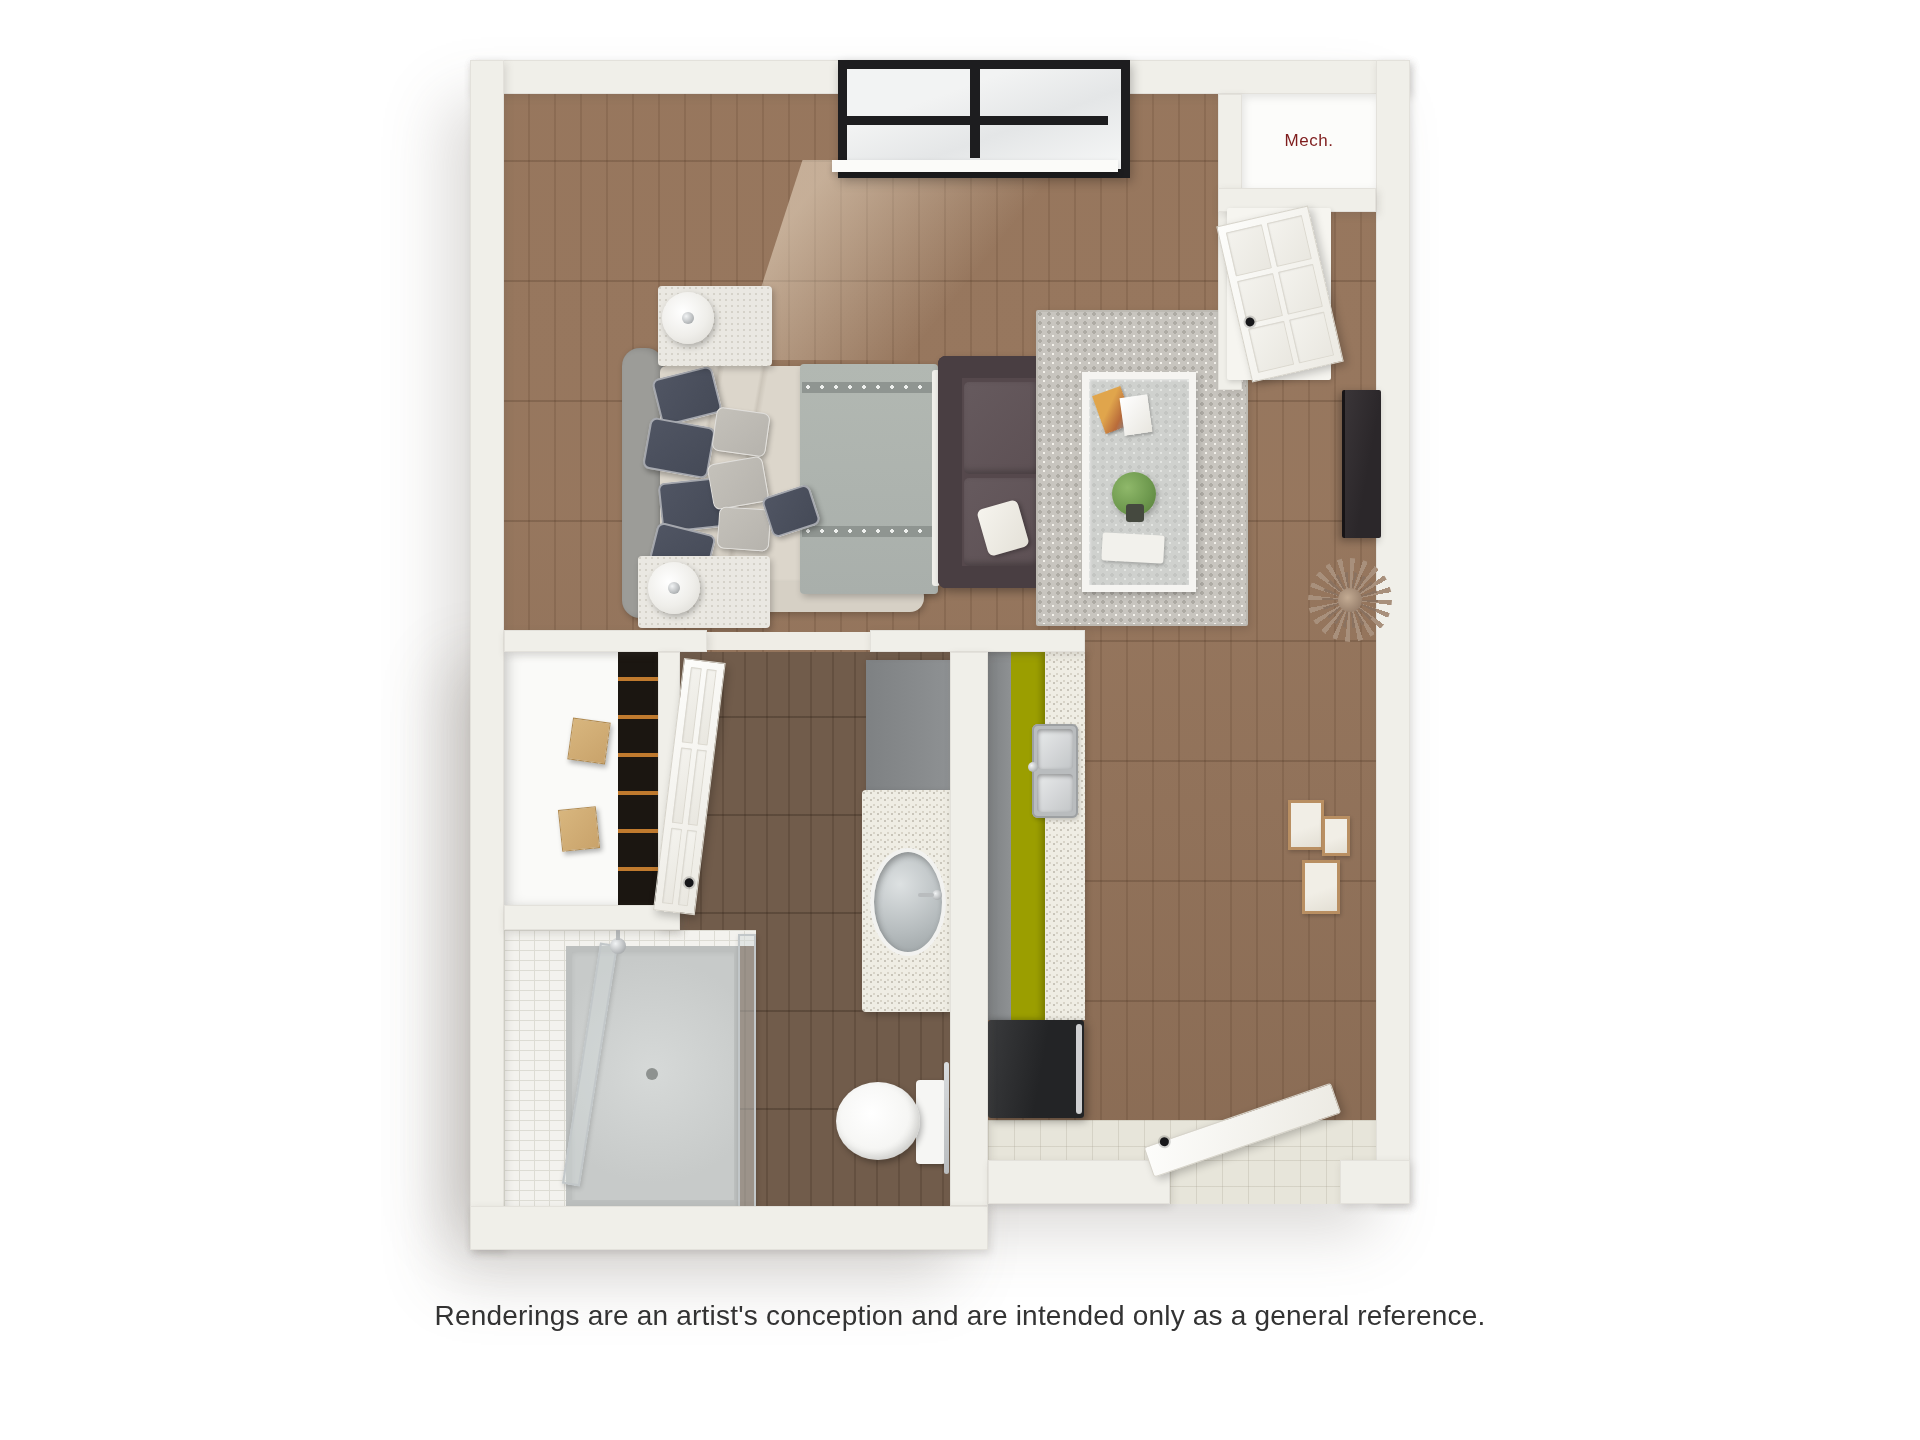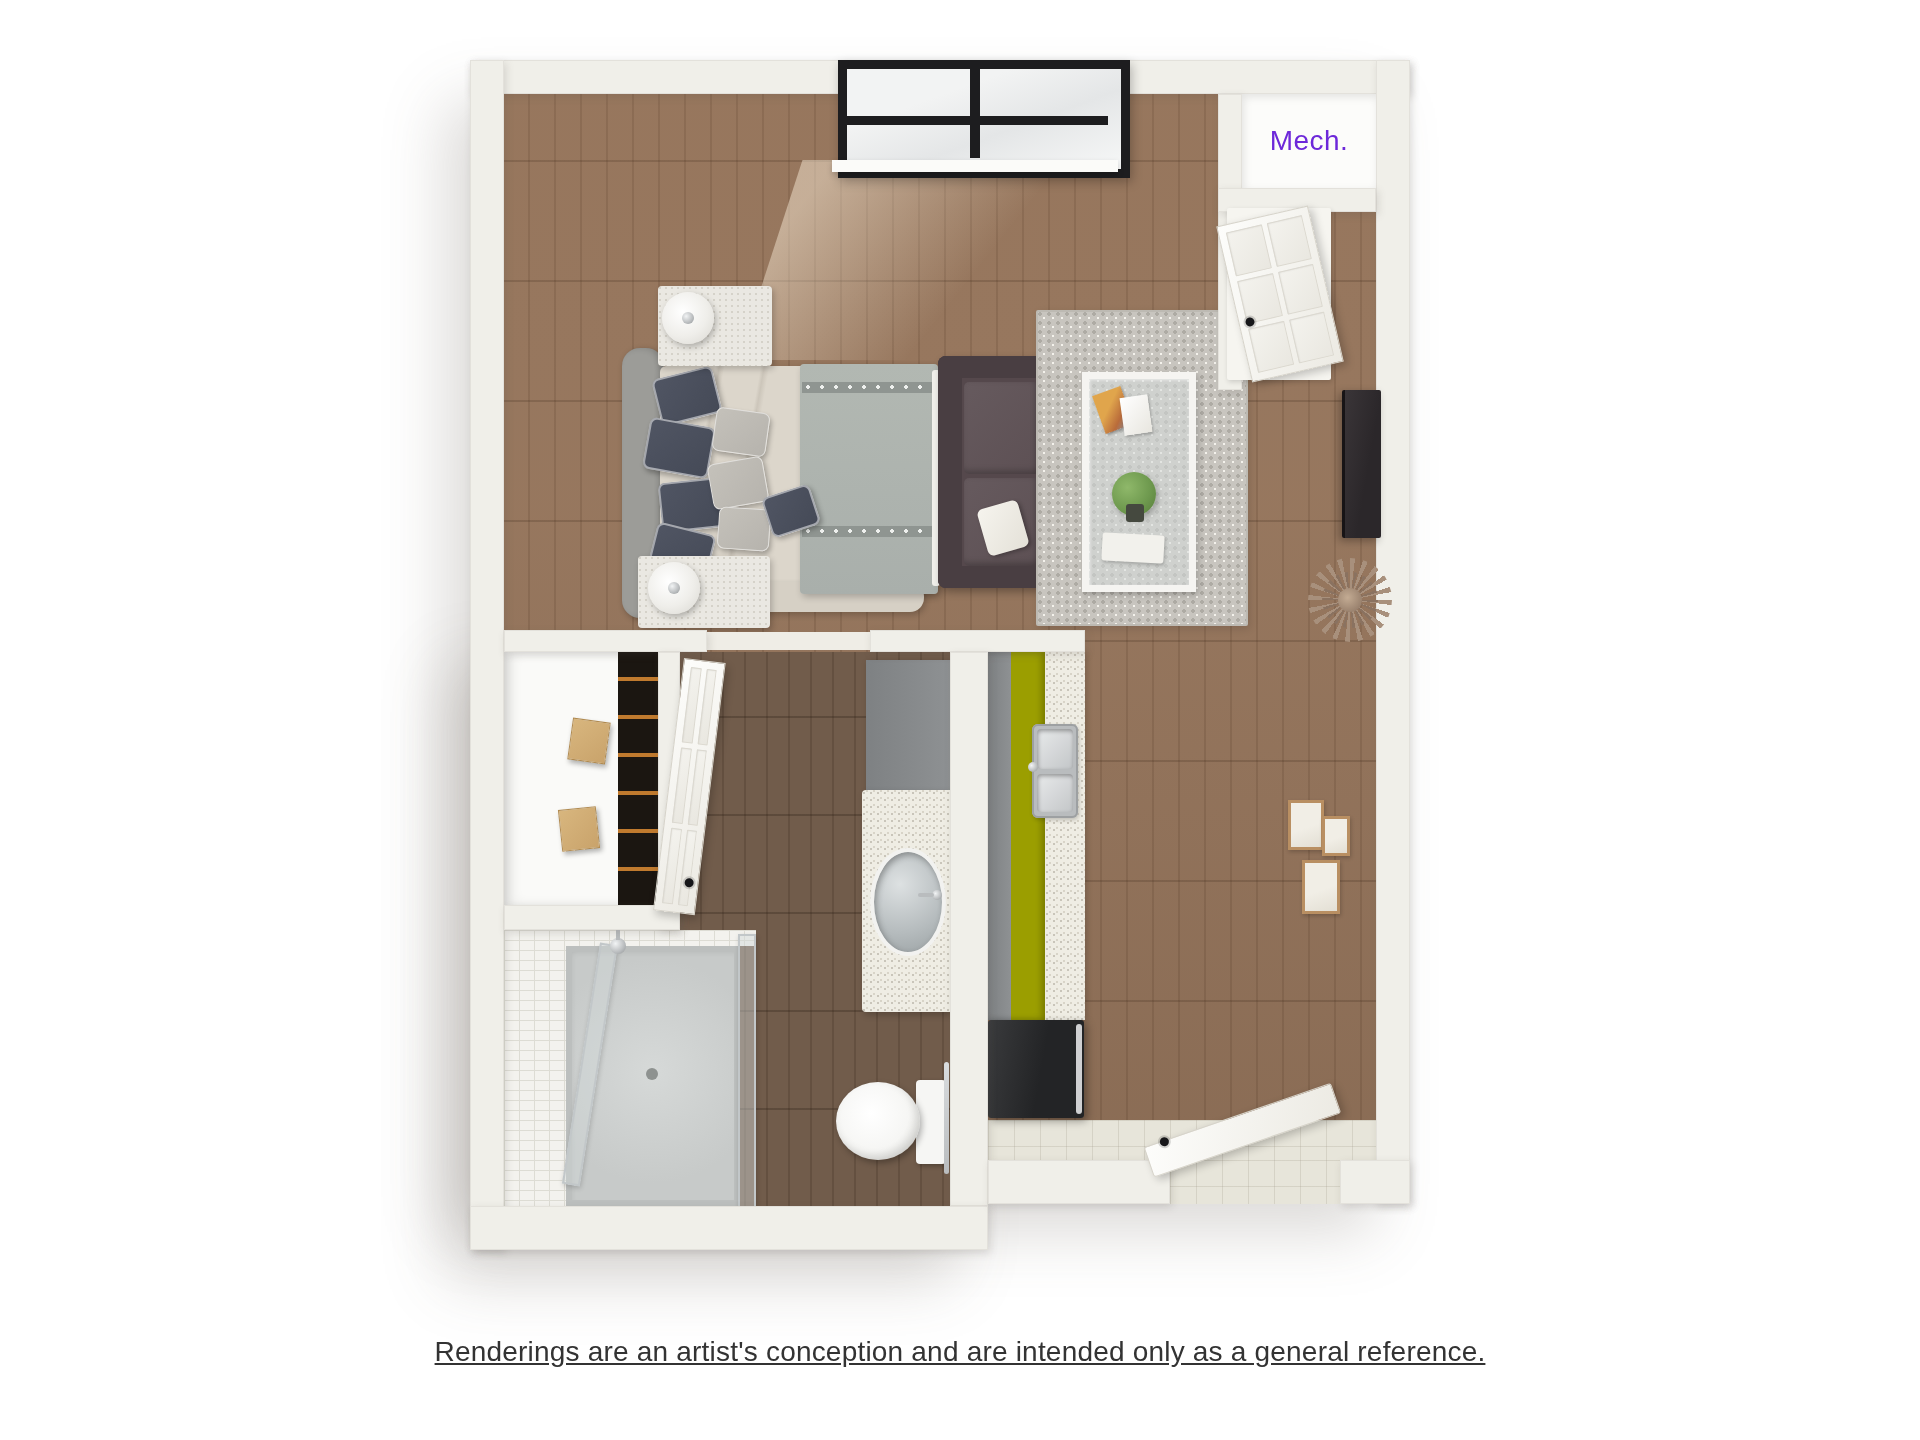--- a/index.html
+++ b/index.html
@@ -205,37 +205,37 @@
     <div class="abs wall" style="left:188px;top:592px;width:22px;height:278px;"></div>
     <div class="abs wall" style="left:34px;top:845px;width:176px;height:25px;"></div>
     <div class="abs wall" style="left:480px;top:592px;width:38px;height:554px;"></div>
     <div class="abs wall" style="left:0;top:1146px;width:518px;height:44px;"></div>
     <div class="abs wall" style="left:518px;top:1100px;width:182px;height:44px;"></div>
     <div class="abs wall" style="left:870px;top:1100px;width:70px;height:44px;"></div>
     <div class="abs wall" style="left:748px;top:34px;width:24px;height:296px;"></div>
     <div class="abs wall" style="left:748px;top:128px;width:158px;height:24px;"></div>
 
     <div class="abs" style="left:772px;top:34px;width:134px;height:94px;background:#fcfcfa;z-index:3;box-shadow:inset 2px 3px 8px rgba(0,0,0,.10);display:flex;align-items:center;justify-content:center;">
-      <span style="font-size:28px;color:#6d28d9;letter-spacing:.5px;">Mech.</span>
+      <span style="font-size:17px;color:#7f1d1d;letter-spacing:.5px;">Mech.</span>
     </div>
 
     <div class="abs" style="left:757px;top:148px;width:104px;height:172px;background:#f6f5f0;border-radius:2px;z-index:4;box-shadow:1px 2px 5px rgba(0,0,0,.15);"></div>
     <div class="abs doorleaf" style="left:763px;top:154px;width:92px;height:158px;transform:rotate(-13deg);z-index:4;">
       <div class="panels">
           <div></div>
           <div></div>
           <div></div>
           <div></div>
           <div></div>
           <div></div>
         </div>
       <span class="knob" style="left:6px;top:60%;"></span>
     </div>
     <div class="abs doorleaf" style="left:668px;top:1022px;width:196px;height:30px;transform:rotate(-19deg);transform-origin:100% 50%;border-radius:3px;">
       <span class="knob" style="left:16px;top:-4px;"></span>
     </div>
 
   </div>
 
-  <div class="disclaimer" style="top:1332px;text-decoration:underline;">
+  <div class="disclaimer" style="top:1296px;">
     <div>Renderings are an artist's conception and are intended only as a general reference.</div>
   </div>
 </div>
 
 </body></html>

